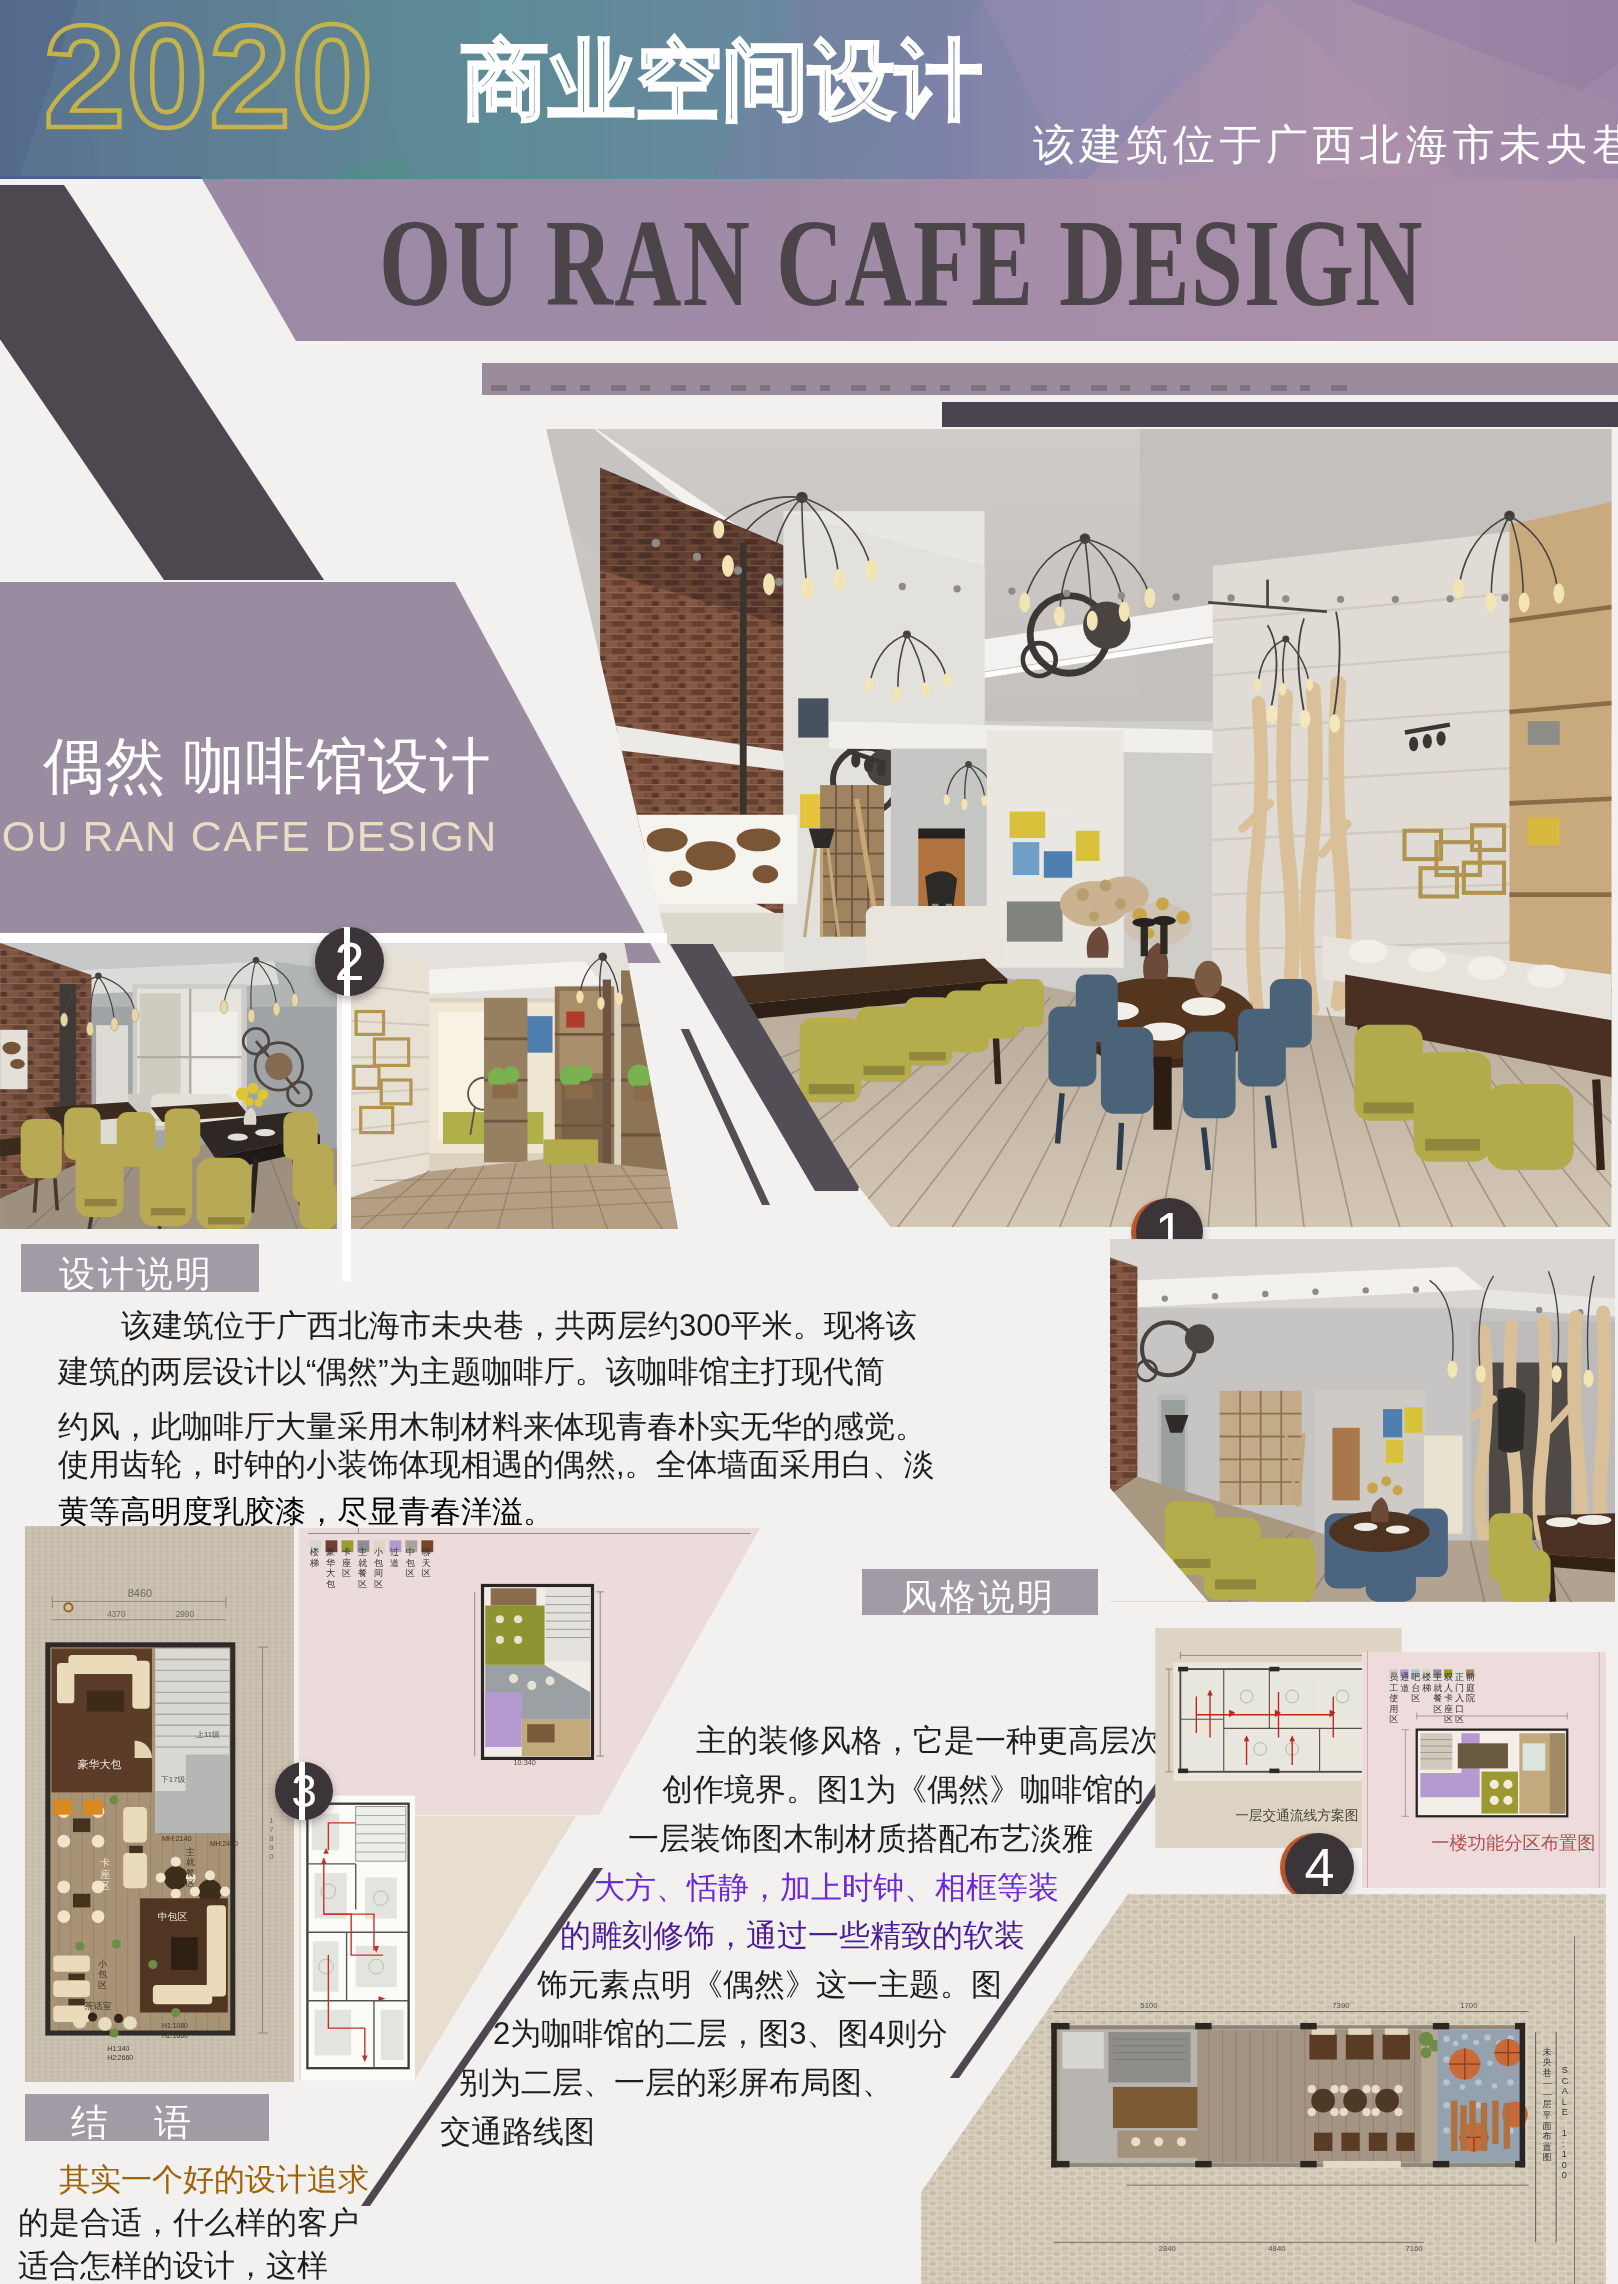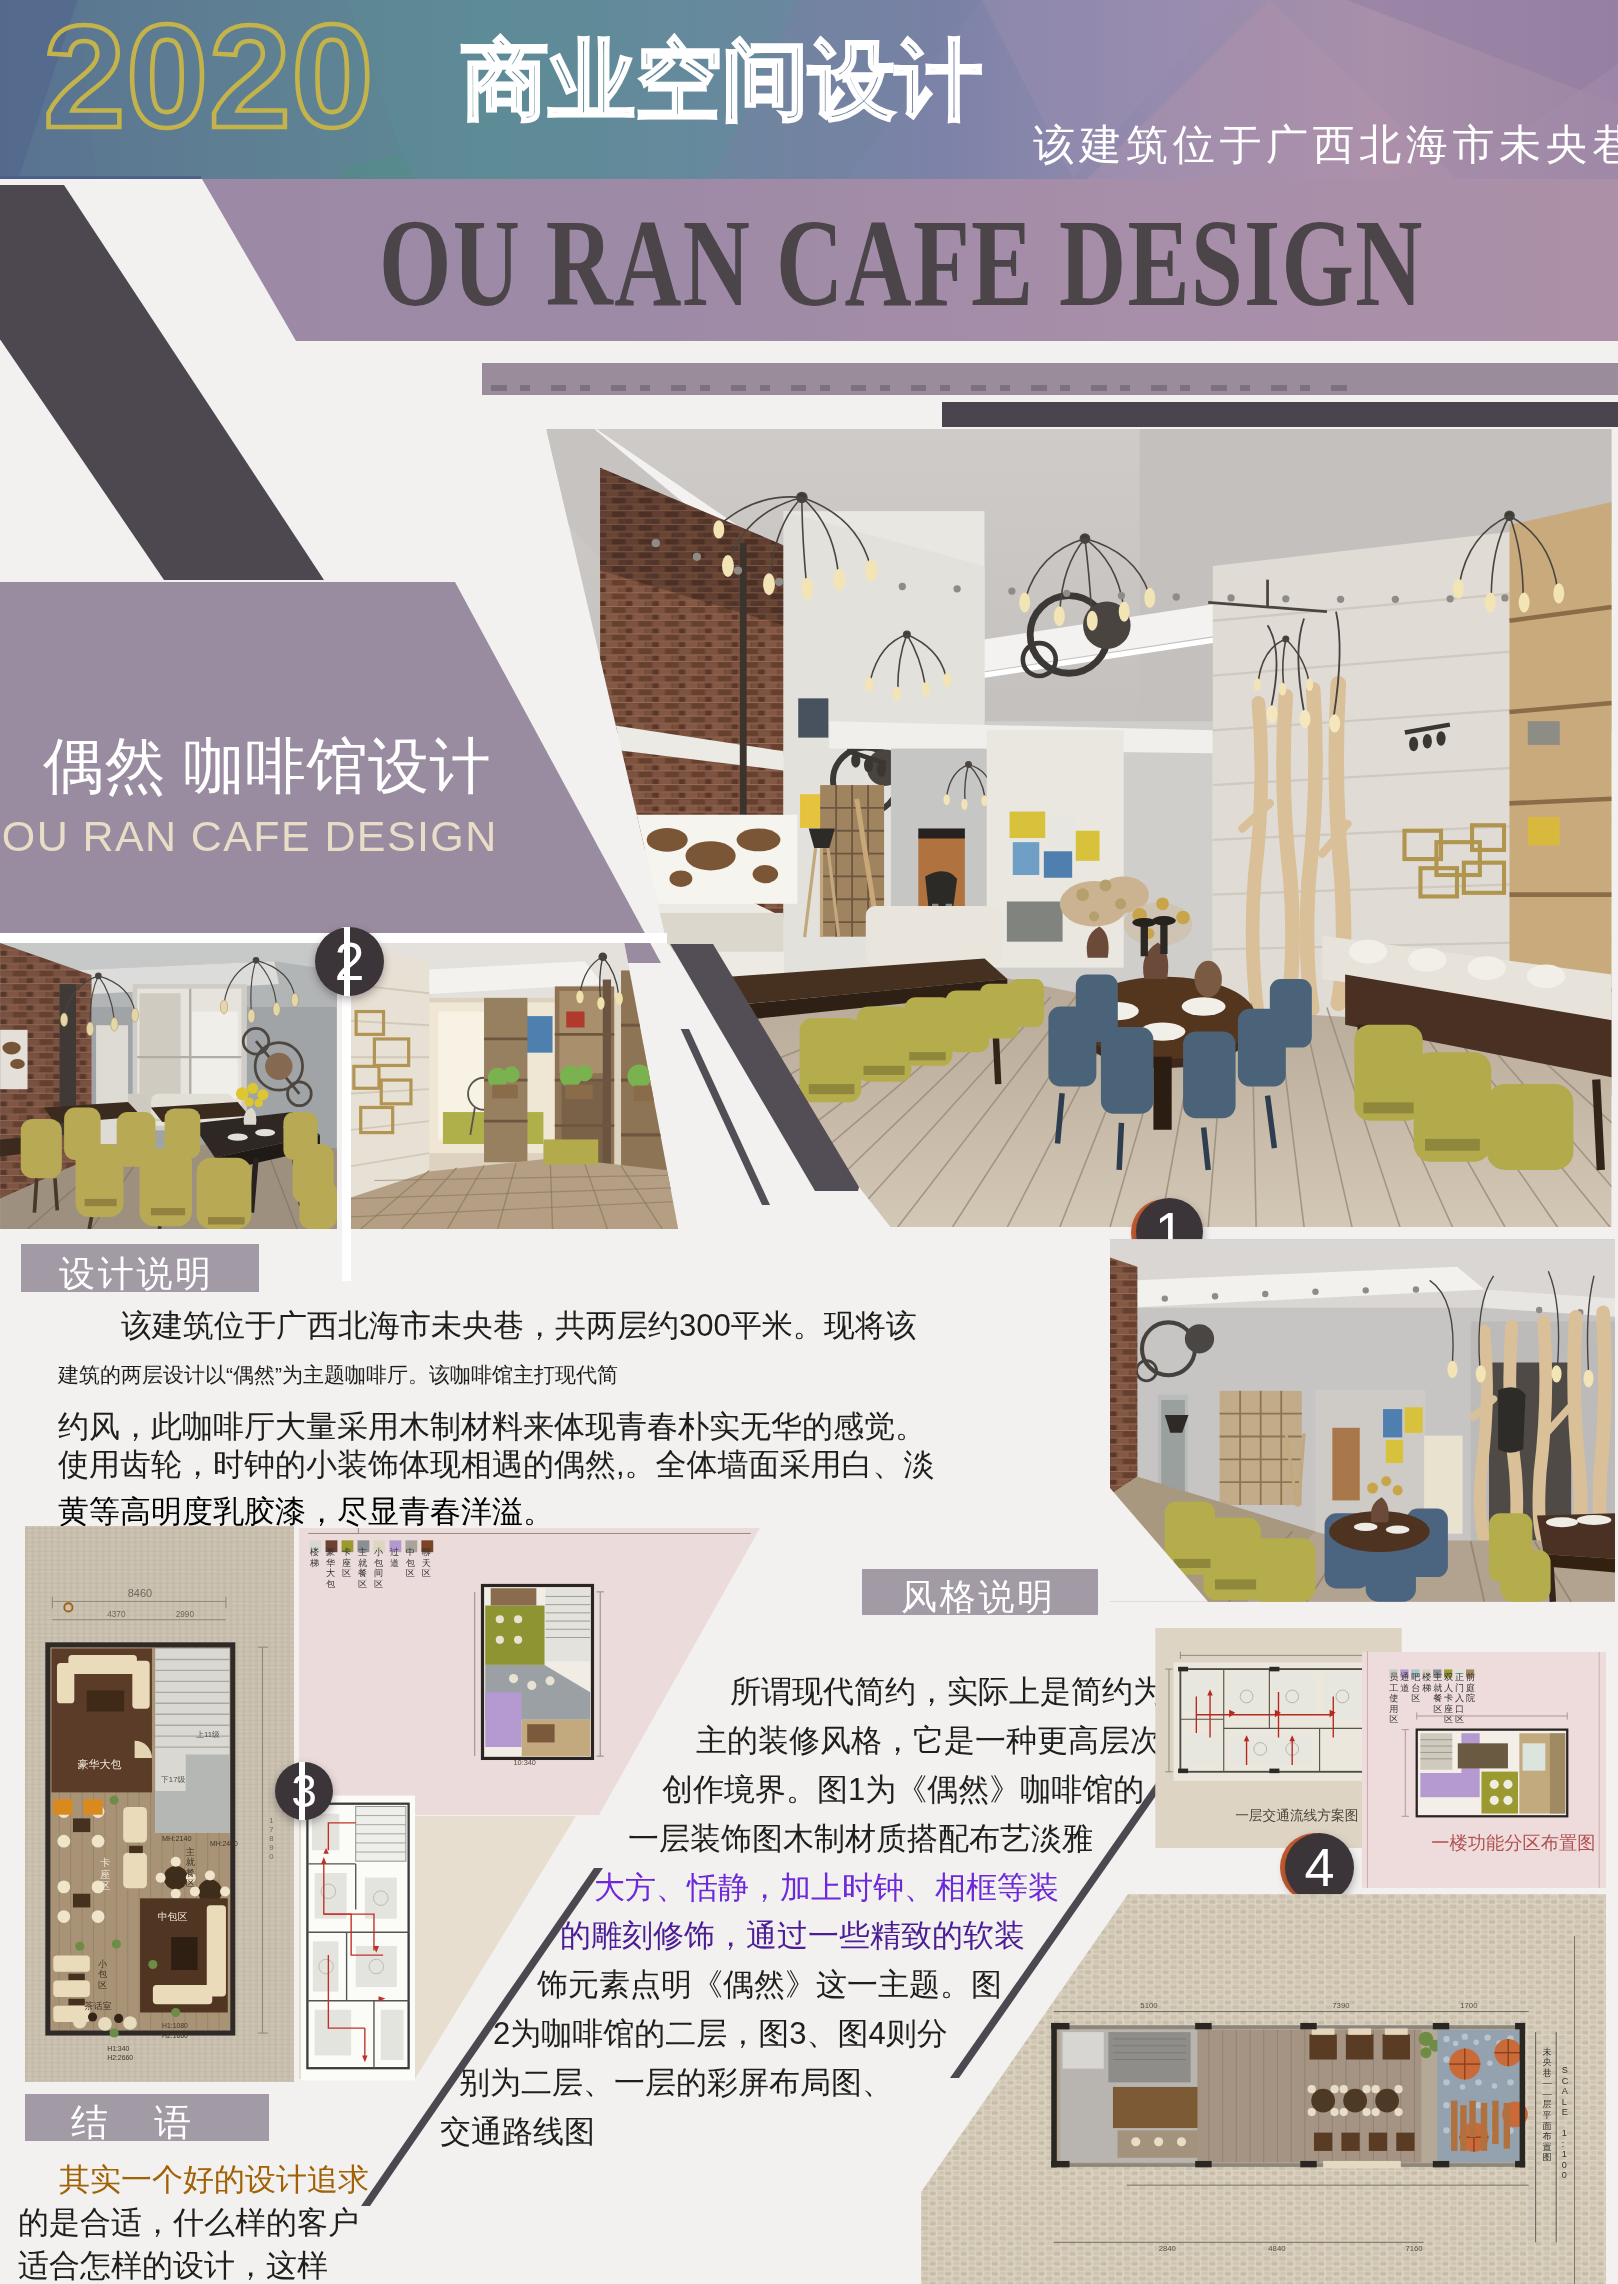--- a/index.html
+++ b/index.html
@@ -845,21 +845,21 @@
     <rect x="830" y="600" width="95" height="150" rx="24"></rect>
     <rect x="855" y="680" width="110" height="114" rx="28"></rect>
   </g>
   <polygon points="0,545 215,794 0,794" fill="#f2f1ef"></polygon>
 </svg>
 
 <div class="abs" style="left:21px;top:1244px;width:238px;height:48px;background:#a29aa5;"></div>
 <div class="abs" style="left:59px;top:1250px;font-size:36px;color:#ffffff;letter-spacing:2.7px;">设计说明</div>
 
 <div class="abs" style="left:121px;top:1305px;font-size:31px;color:#1e1e1e;">该建筑位于广西北海市未央巷，共两层约300平米。现将该</div>
-<div class="abs" style="left:58px;top:1351px;font-size:21px;color:#1e1e1e;margin-top:10px;">建筑的两层设计以“偶然”为主题咖啡厅。该咖啡馆主打现代简</div>
+<div class="abs" style="left:58px;top:1351px;font-size:31px;color:#1e1e1e;">建筑的两层设计以“偶然”为主题咖啡厅。该咖啡馆主打现代简</div>
 <div class="abs" style="left:58px;top:1406px;font-size:31px;color:#1e1e1e;">约风，此咖啡厅大量采用木制材料来体现青春朴实无华的感觉。</div>
 <div class="abs" style="left:58px;top:1444px;font-size:31px;color:#1e1e1e;">使用齿轮，时钟的小装饰体现相遇的偶然,。全体墙面采用白、淡</div>
 <div class="abs" style="left:58px;top:1491px;font-size:31px;color:#000000;">黄等高明度乳胶漆，尽显青春洋溢。</div>
 
 <svg class="abs" style="left:25px;top:1526px;" width="269" height="556" viewBox="0 0 589 1217">
   <defs>
     <pattern id="weave" width="14" height="10" patternUnits="userSpaceOnUse">
       <rect width="14" height="10" fill="#ccc3b2"></rect>
       <rect x="0" y="0" width="6" height="10" fill="#c5bcab"></rect>
       <line x1="0" y1="5" x2="14" y2="5" stroke="#bfb5a3" stroke-width="1.5"></line>
@@ -1152,21 +1152,20 @@
     <polygon points="165,345 159,330 171,330"></polygon>
   </g>
 </svg>
 
 <div class="abs" style="left:275px;top:1762px;width:58px;height:58px;border-radius:50%;background:#3b3539;box-shadow:0 3.7px 8.2px rgba(40,30,40,0.35);color:#fff;font-size:46px;text-align:center;line-height:58px;">3</div>
 <div class="abs" style="left:299px;top:1762px;width:5.5px;height:58px;background:#ffffff;"></div>
 
 <div class="abs" style="left:862px;top:1569px;width:236px;height:46px;background:#a29aa5;"></div>
 <div class="abs" style="left:901px;top:1573px;font-size:36px;color:#ffffff;letter-spacing:2.7px;">风格说明</div>
 
-<div class="abs" style="left:730px;top:1671px;font-size:31px;color:#1e1e1e;">所谓现代简约，实际上是简约为</div>
 <div class="abs" style="left:696px;top:1720px;font-size:31px;color:#1e1e1e;">主的装修风格，它是一种更高层次</div>
 <div class="abs" style="left:662px;top:1769px;font-size:31px;color:#1e1e1e;">创作境界。图1为《偶然》咖啡馆的</div>
 <div class="abs" style="left:628px;top:1818px;font-size:31px;color:#1e1e1e;">一层装饰图木制材质搭配布艺淡雅</div>
 <div class="abs" style="left:594px;top:1867px;font-size:31px;color:#6d28d9;">大方、恬静，加上时钟、相框等装</div>
 <div class="abs" style="left:560px;top:1915px;font-size:31px;color:#4c1d95;">的雕刻修饰，通过一些精致的软装</div>
 <div class="abs" style="left:527px;top:1964px;font-size:31px;color:#1e1e1e;margin-left:10px;">饰元素点明《偶然》这一主题。图</div>
 <div class="abs" style="left:493px;top:2013px;font-size:31px;color:#1e1e1e;">2为咖啡馆的二层，图3、图4则分</div>
 <div class="abs" style="left:459px;top:2062px;font-size:31px;color:#1e1e1e;">别为二层、一层的彩屏布局图、</div>
 <div class="abs" style="left:440px;top:2111px;font-size:31px;color:#1e1e1e;">交通路线图</div>
 

